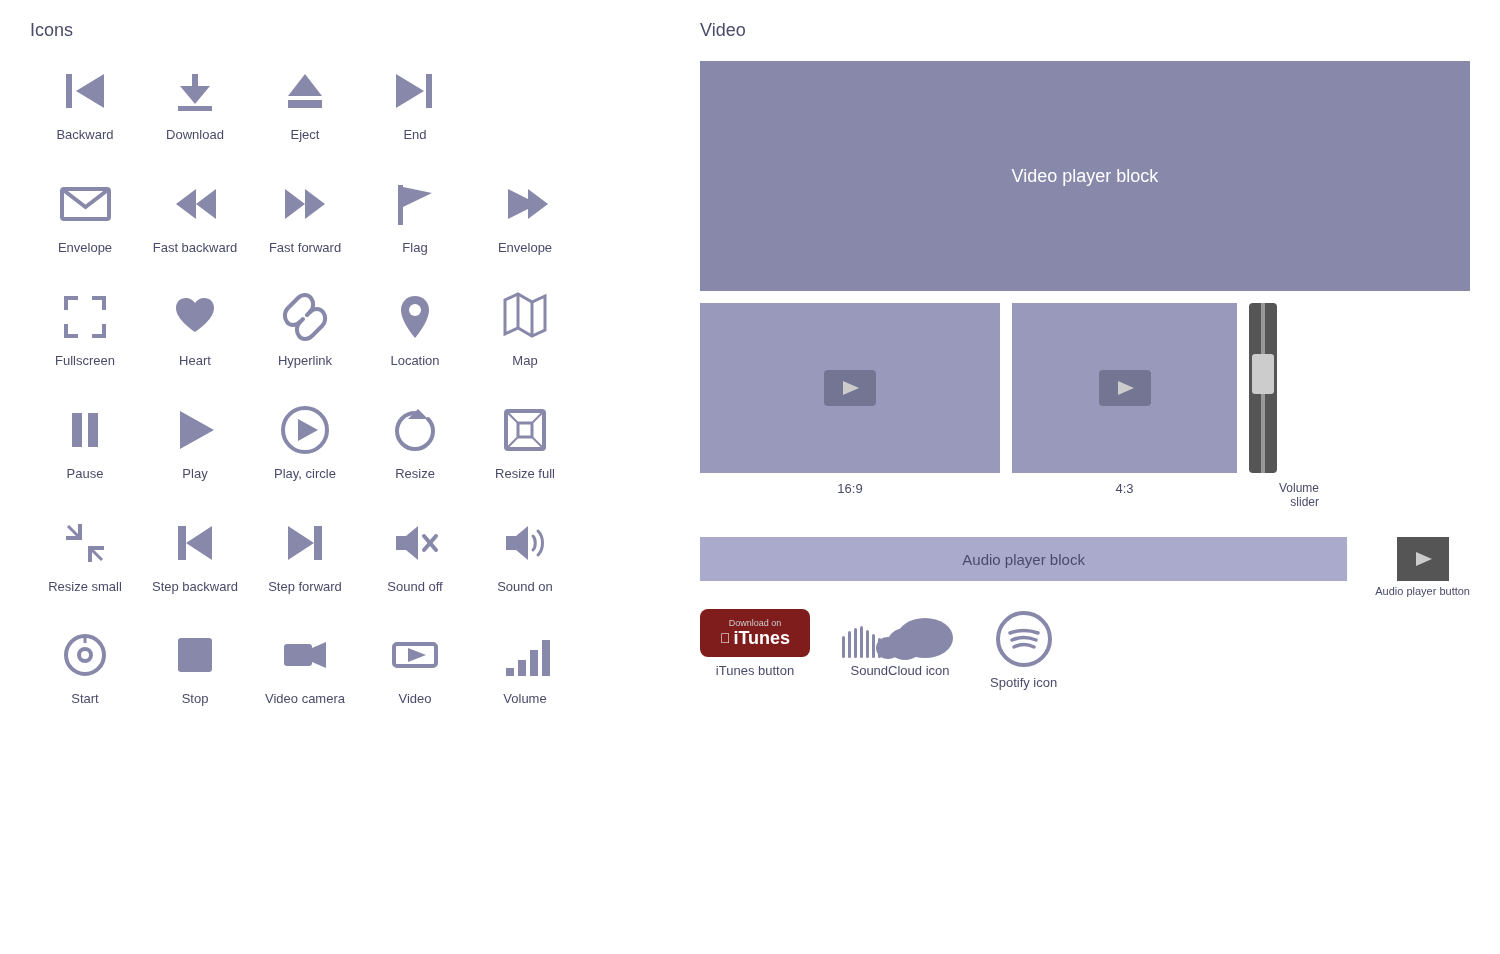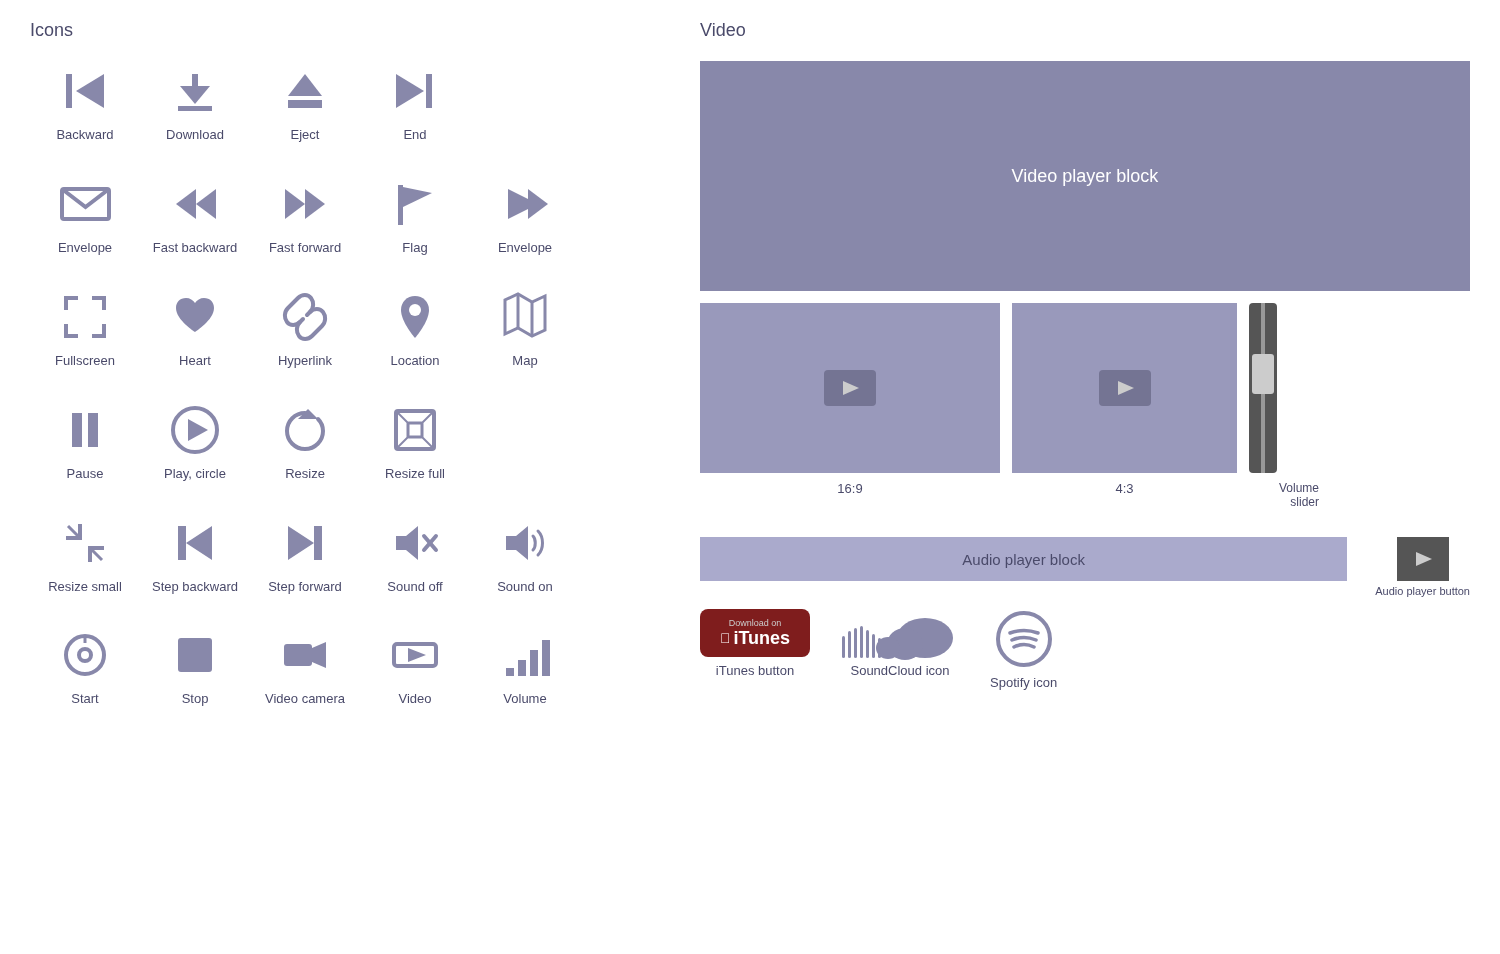--- a/index.html
+++ b/index.html
@@ -405,20 +405,28 @@
       <div class="icon-item">
         <div class="icon-glyph">
           <svg class="icon-svg" width="50" height="50" viewBox="0 0 50 50">
             <rect x="12" y="8" width="10" height="34"></rect>
             <rect x="28" y="8" width="10" height="34"></rect>
           </svg>
         </div>
         <span class="icon-label">Pause</span>
       </div>
 
+      <div class="icon-item">
+        <div class="icon-glyph">
+          <svg class="icon-svg" width="50" height="50" viewBox="0 0 50 50">
+            <polygon points="10,6 44,25 10,44"></polygon>
+          </svg>
+        </div>
+        <span class="icon-label">Play</span>
+      </div>
 
       <div class="icon-item">
         <div class="icon-glyph">
           <svg class="icon-svg" width="50" height="50" viewBox="0 0 50 50">
             <circle cx="25" cy="25" r="22" fill="none" stroke="#8888aa" stroke-width="4"></circle>
             <polygon points="18,14 38,25 18,36"></polygon>
           </svg>
         </div>
         <span class="icon-label">Play, circle</span>
       </div>

